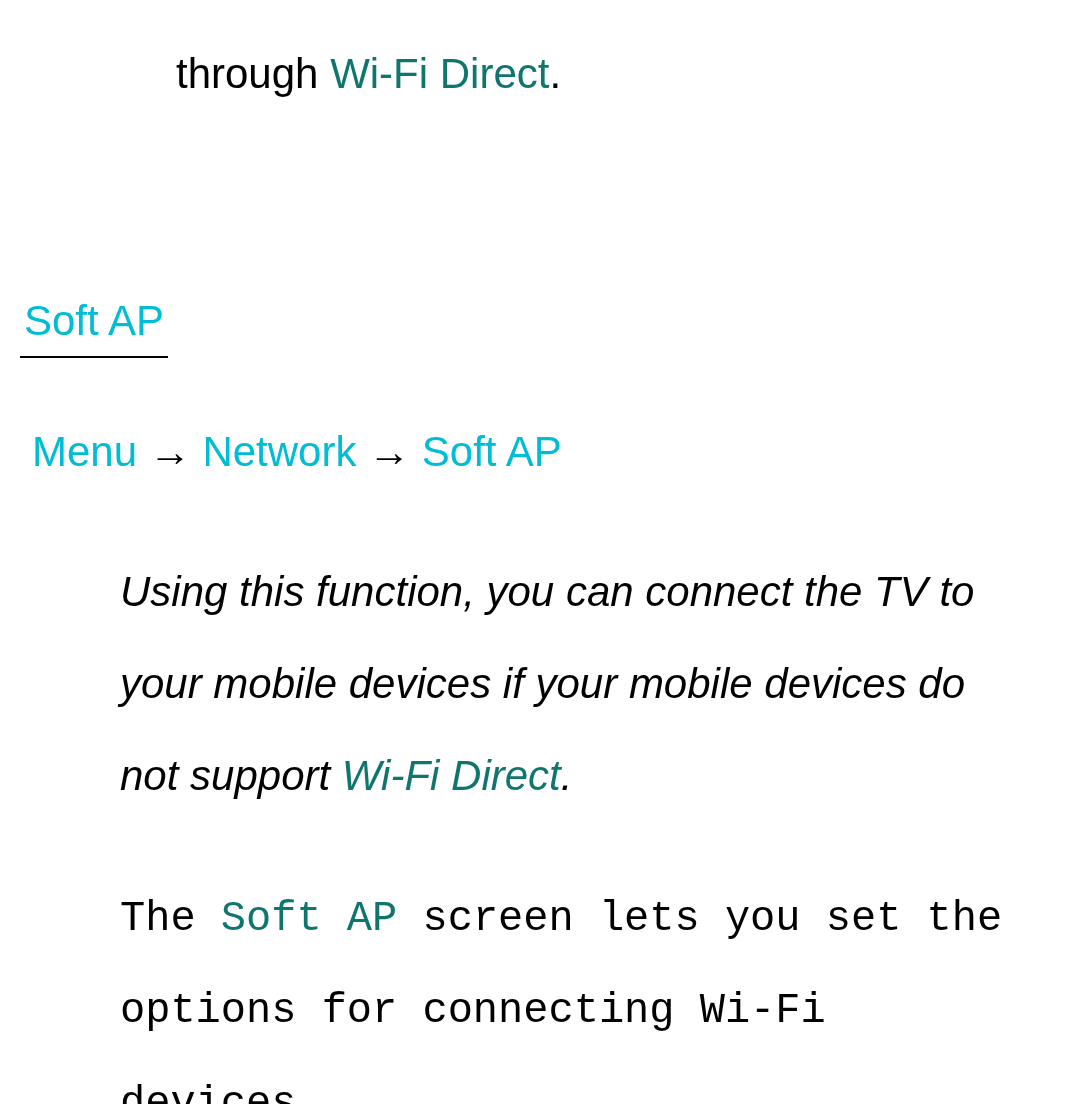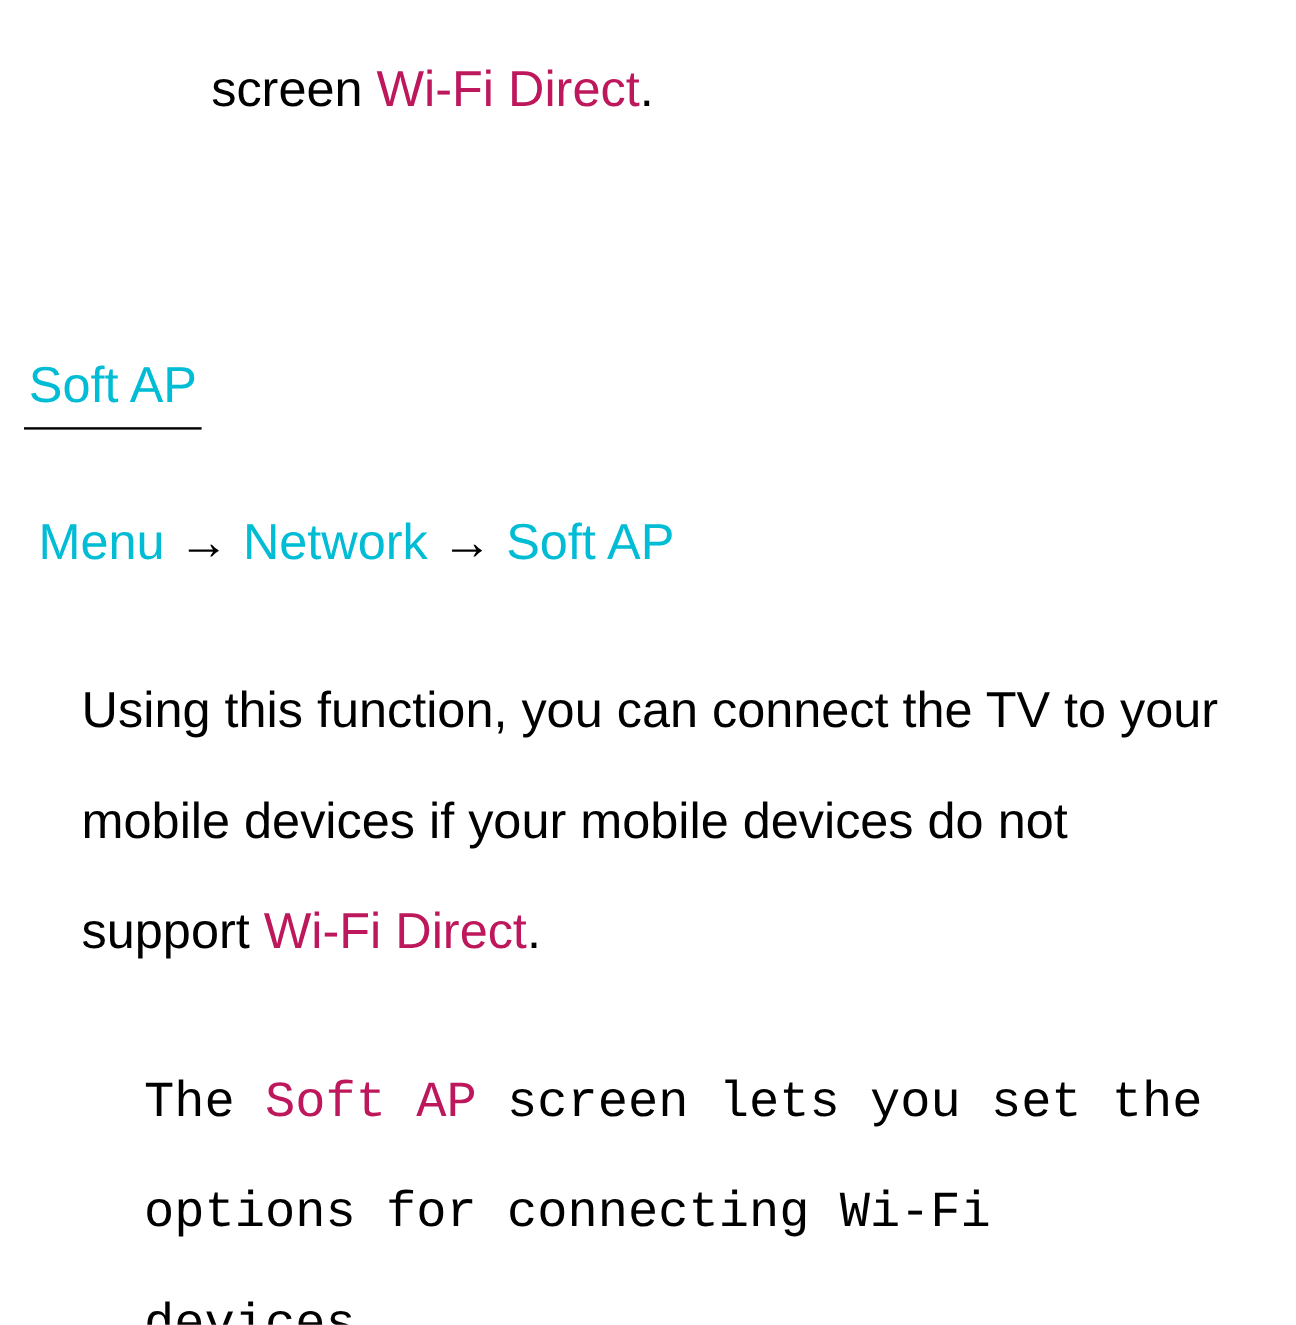--- a/index.html
+++ b/index.html
@@ -30,46 +30,47 @@
       padding-bottom: 2px;
       padding-left: 4px;
       padding-right: 4px;
     }
     .breadcrumb {
       margin-top: 60px;
       margin-left: 12px;
     }
     .body-para {
       margin-top: 60px;
-      margin-left: 48px;
+      margin-left: 100px;
       margin-right: 30px;
       line-height: 2.2;
+      font-style: italic;
     }
     .body-para2 {
       margin-top: 50px;
       margin-left: 100px;
       margin-right: 30px;
       line-height: 2.2;
       font-family: Liberation Mono, monospace;
     }
     .cyan {
       color: #00bcd4;
     }
     .cyan-link {
-      color: #be185d;
+      color: #0f766e;
     }
     .arrow {
       color: #000000;
     }
   </style>
 </head>
 <body>
 
 <div class="top-fragment">
-  <span>screen </span><span class="cyan-link">Wi-Fi Direct</span><span>.</span>
+  <span>through </span><span class="cyan-link">Wi-Fi Direct</span><span>.</span>
 </div>
 
 <div>
   <span class="section-heading cyan">Soft AP</span>
 </div>
 
 <div class="breadcrumb">
   <span class="cyan">Menu</span><span class="arrow"> → </span><span class="cyan">Network</span><span class="arrow"> → </span><span class="cyan">Soft AP</span>
 </div>
 

